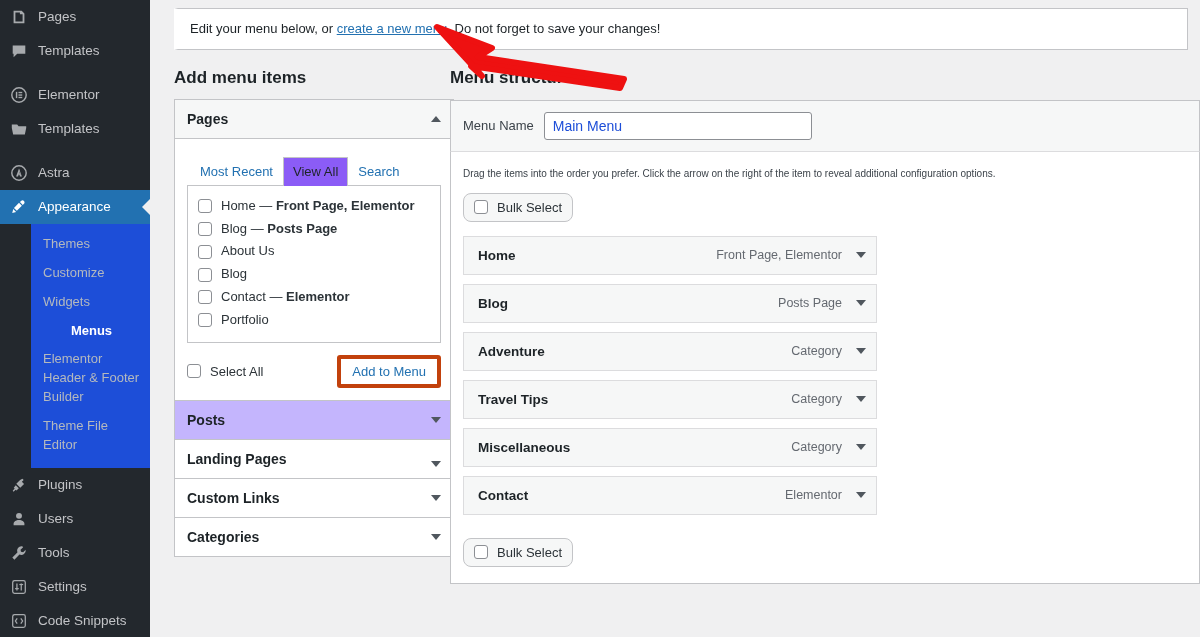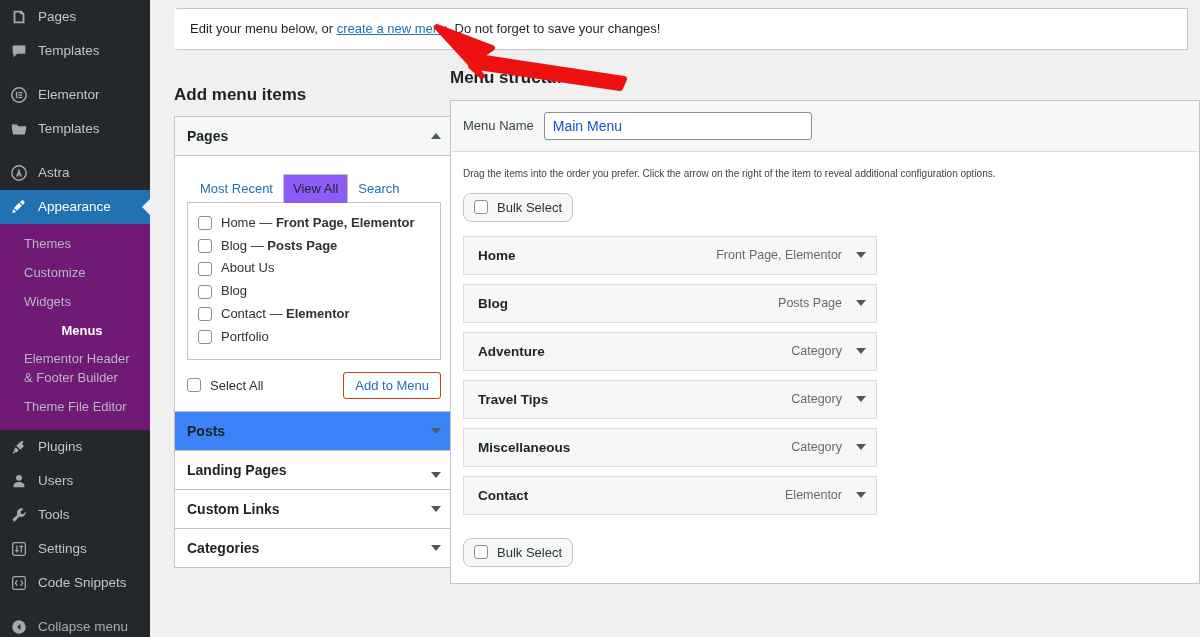--- a/index.html
+++ b/index.html
@@ -48,22 +48,23 @@
   }
   .menu-top.current .menu-ico svg { fill: #fff; }
   .menu-top.current::after {
     content: "";
     position: absolute; right: 0; top: 50%;
     transform: translateY(-50%);
     border: 8px solid transparent;
     border-right-color: #f0f0f1;
   }
   .submenu {
-    background: #701a75;
-    padding: 6px 0 8px 12px;
+    background: #1d4ed8;
+    padding: 6px 0 8px 0;
+    margin-left: 31px;
   }
   .submenu a {
     display: block;
     padding: 5px 10px 5px 12px;
     color: #b4b9be;
     text-decoration: none;
     font-size: 13px;
     line-height: 1.45;
     cursor: pointer;
   }
@@ -88,21 +89,21 @@
   .cols { position: relative; margin-top: 18px; }
   .colhead {
     font-size: 17px;
     font-weight: bold;
     color: #1d2327;
     margin: 0 0 12px 0;
   }
 
   
   #left-col {
-    position: absolute; left: 24px; top: 17px; width: 280px;
+    position: absolute; left: 24px; top: 0; width: 280px;
   }
   .accordion { }
   .acc-section {
     background: #fff;
     border: 1px solid #c3c4c7;
     margin-top: -1px;
   }
   .acc-head {
     display: flex; align-items: center; justify-content: space-between;
     padding: 11px 12px;
@@ -154,21 +155,21 @@
   }
   .chk-lbl { font-size: 13px; color: #2c3338; cursor: pointer; }
   .chk-lbl b { font-weight: bold; }
   .acc-foot {
     display: flex; align-items: center; justify-content: space-between;
     margin-top: 12px;
   }
   .selall { display: flex; align-items: center; }
   .btn-secondary {
     background: #f6f7f7;
-    border: 1px solid #c2410c;
+    border: 4px solid #c2410c;
     color: #2271b1;
     border-radius: 3px;
     padding: 5px 11px;
     font-size: 13px;
     cursor: pointer;
     font-family: "Liberation Sans", sans-serif;
     background: #fff;
   }
 
   
@@ -433,21 +434,21 @@
                   <span class="cbx"></span>
                   <span class="chk-lbl">Select All</span>
                 </div>
                 <button class="btn-secondary">Add to Menu</button>
               </div>
 
             </div>
           </div>
 
           <div class="acc-section">
-            <div class="acc-head" style="background:#3b82f6;gap:24px;">
+            <div class="acc-head" style="background:#c4b5fd;gap:24px;">
               <span class="acc-title">Posts</span>
               <span class="tri tri-down"></span>
             </div>
           </div>
           <div class="acc-section">
             <div class="acc-head" style="background:#fff;align-items:flex-end;">
               <span class="acc-title">Landing Pages</span>
               <span class="tri tri-down"></span>
             </div>
           </div>

